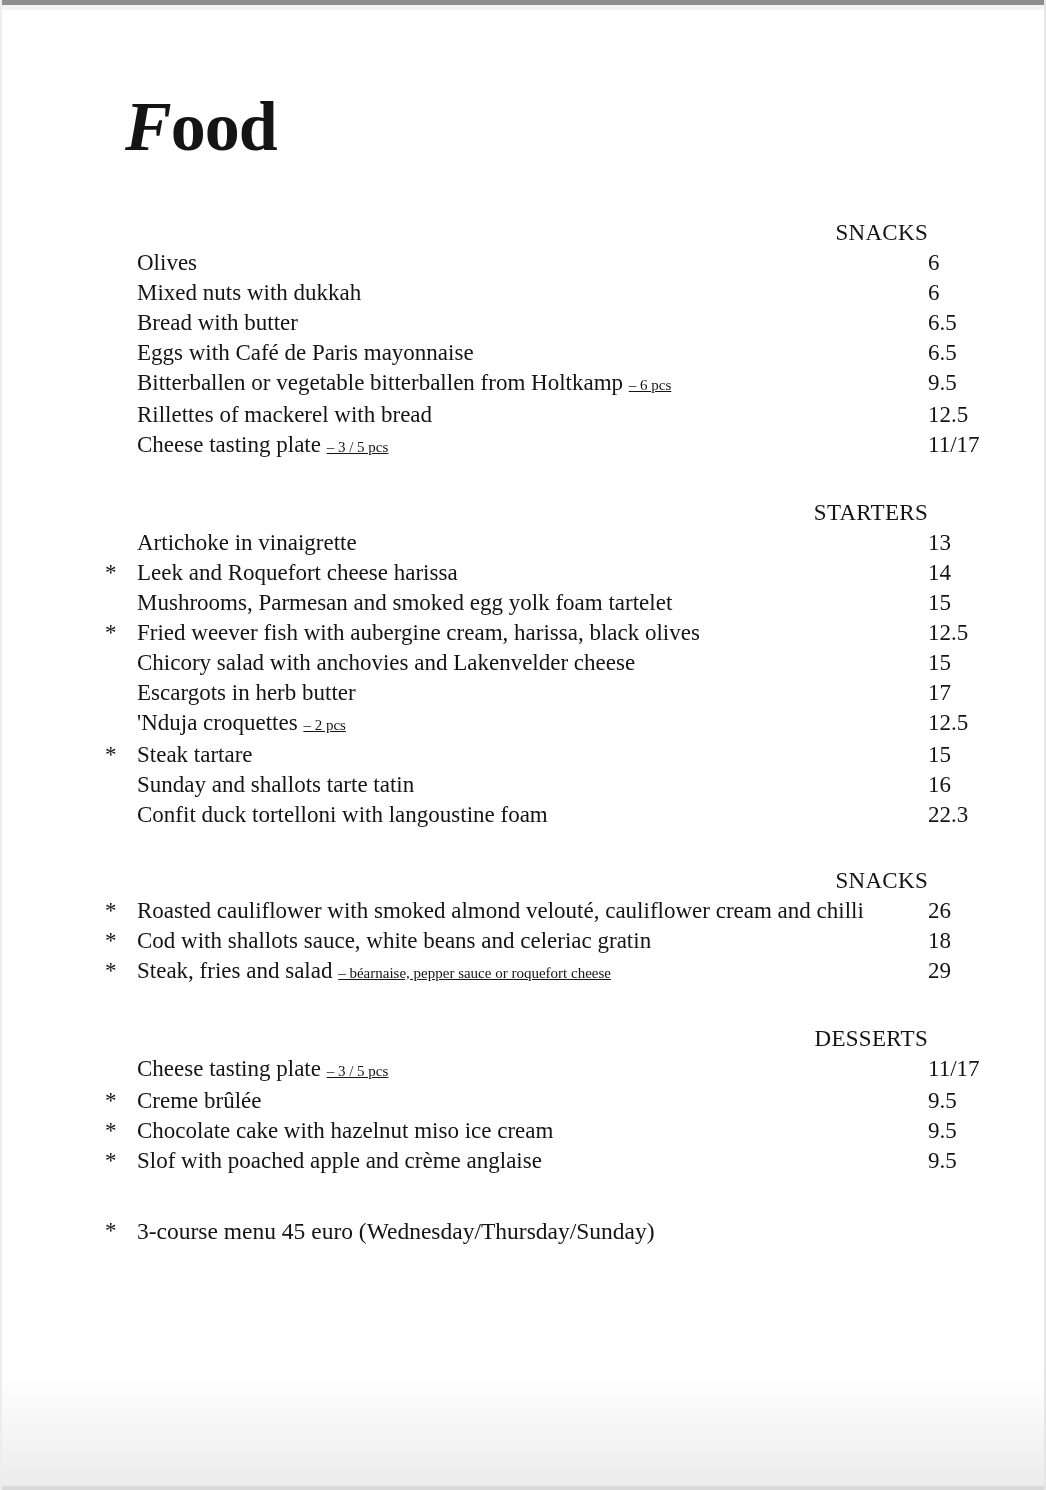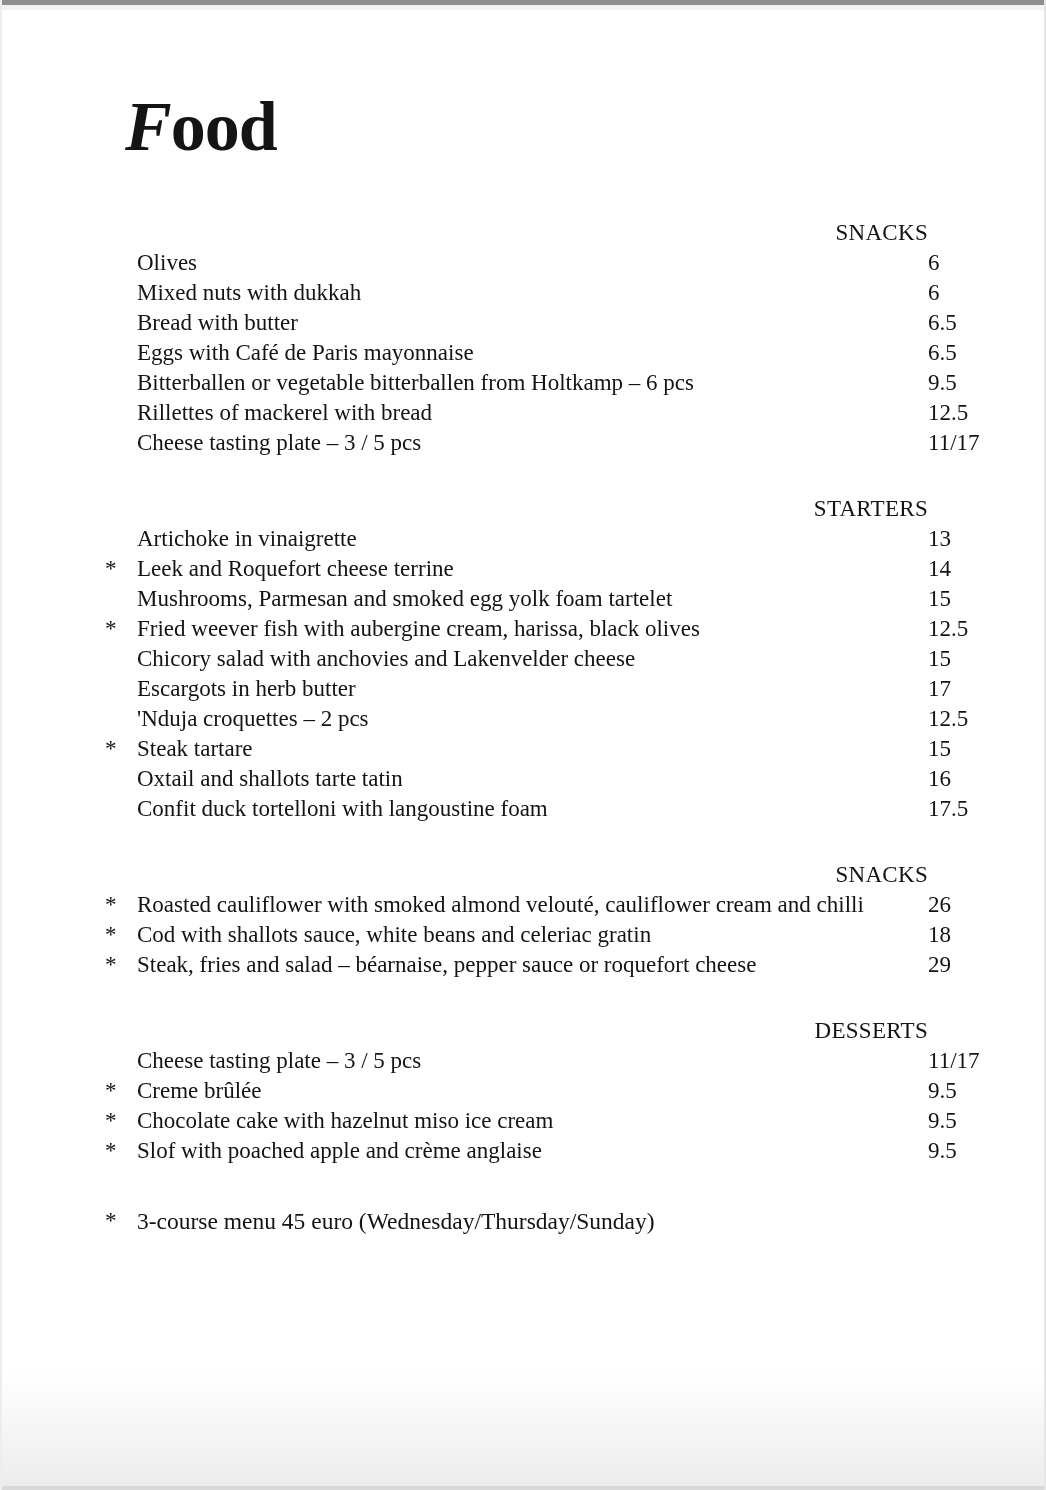--- a/index.html
+++ b/index.html
@@ -43,21 +43,21 @@
   .row {
     display: grid;
     grid-template-columns: 32px 1fr 72px;
     align-items: start;
     font-size: 23px;
     line-height: 30px;
   }
   .marker { font-size: 23px; }
   .heading { font-size: 23px; font-weight: 400; margin: 0; letter-spacing: 0.3px; text-align: right; }
   .item-name { max-width: 760px; }
-  .note { font-size: 23px; }
+  .note { font-size: 15px; text-decoration: underline; }
   .price { white-space: nowrap; }
   .footnote {
     display: grid;
     grid-template-columns: 32px 1fr;
     font-size: 23.5px;
     line-height: 30px;
     margin-top: 40px;
   }
 </style>
 </head>
@@ -117,21 +117,21 @@
             <span class="marker"></span>
             <h2 class="heading">STARTERS</h2>
           </div>
           <div class="row">
             <span class="marker"></span>
             <span class="item-name">Artichoke in vinaigrette</span>
             <span class="price">13</span>
           </div>
           <div class="row">
             <span class="marker">*</span>
-            <span class="item-name">Leek and Roquefort cheese terrine</span>
+            <span class="item-name">Leek and Roquefort cheese harissa</span>
             <span class="price">14</span>
           </div>
           <div class="row">
             <span class="marker"></span>
             <span class="item-name">Mushrooms, Parmesan and smoked egg yolk foam tartelet</span>
             <span class="price">15</span>
           </div>
           <div class="row">
             <span class="marker">*</span>
             <span class="item-name">Fried weever fish with aubergine cream, harissa, black olives</span>
@@ -152,27 +152,27 @@
             <span class="item-name">'Nduja croquettes <span class="note">– 2 pcs</span></span>
             <span class="price">12.5</span>
           </div>
           <div class="row">
             <span class="marker">*</span>
             <span class="item-name">Steak tartare</span>
             <span class="price">15</span>
           </div>
           <div class="row">
             <span class="marker"></span>
-            <span class="item-name">Oxtail and shallots tarte tatin</span>
+            <span class="item-name">Sunday and shallots tarte tatin</span>
             <span class="price">16</span>
           </div>
           <div class="row">
             <span class="marker"></span>
             <span class="item-name">Confit duck tortelloni with langoustine foam</span>
-            <span class="price">17.5</span>
+            <span class="price">22.3</span>
           </div>
         </div>
         <div class="section">
           <div class="row">
             <span class="marker"></span>
             <h2 class="heading">SNACKS</h2>
           </div>
           <div class="row">
             <span class="marker">*</span>
             <span class="item-name">Roasted cauliflower with smoked almond velouté, cauliflower cream and&nbsp;chilli</span>

